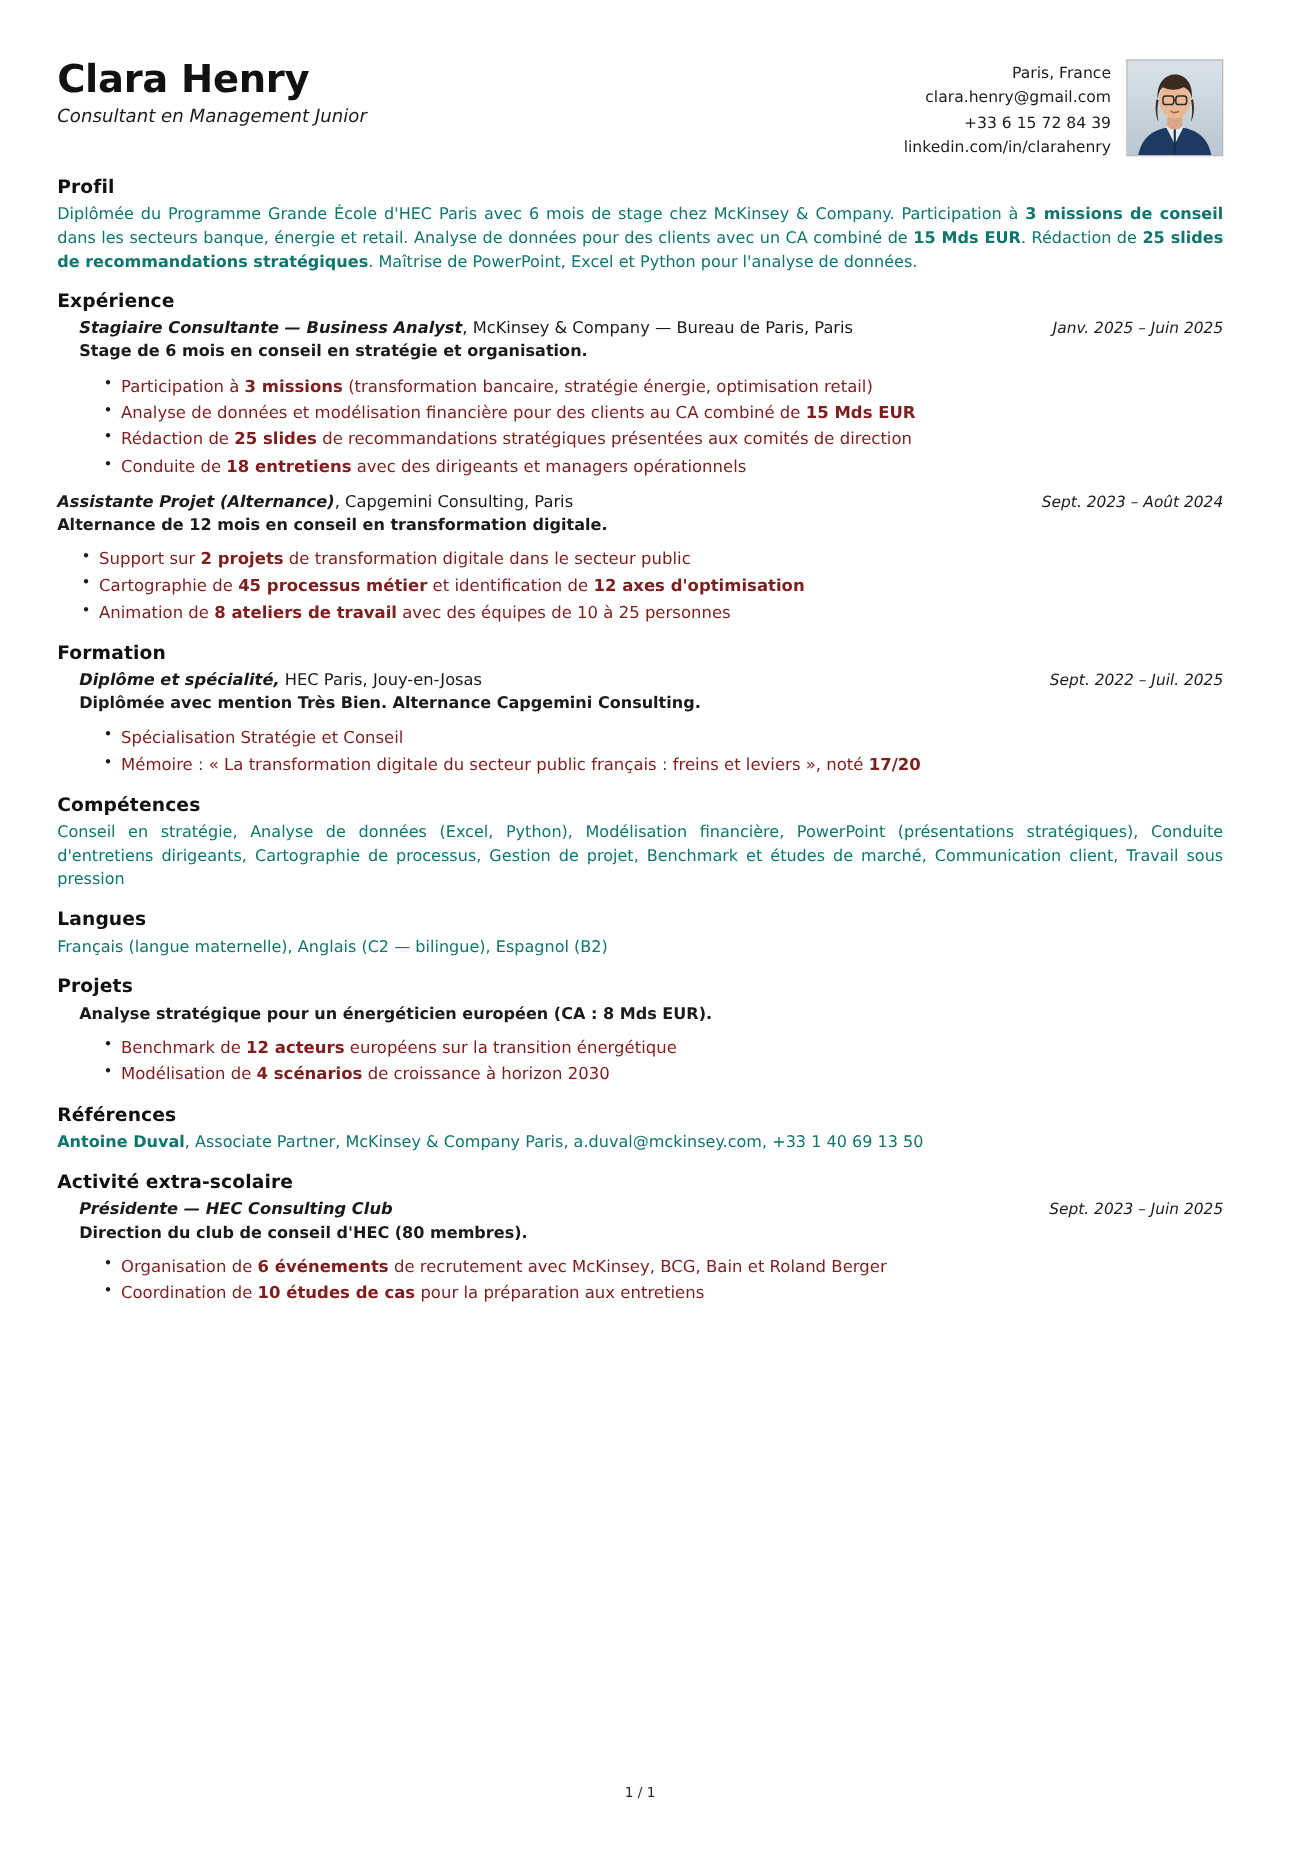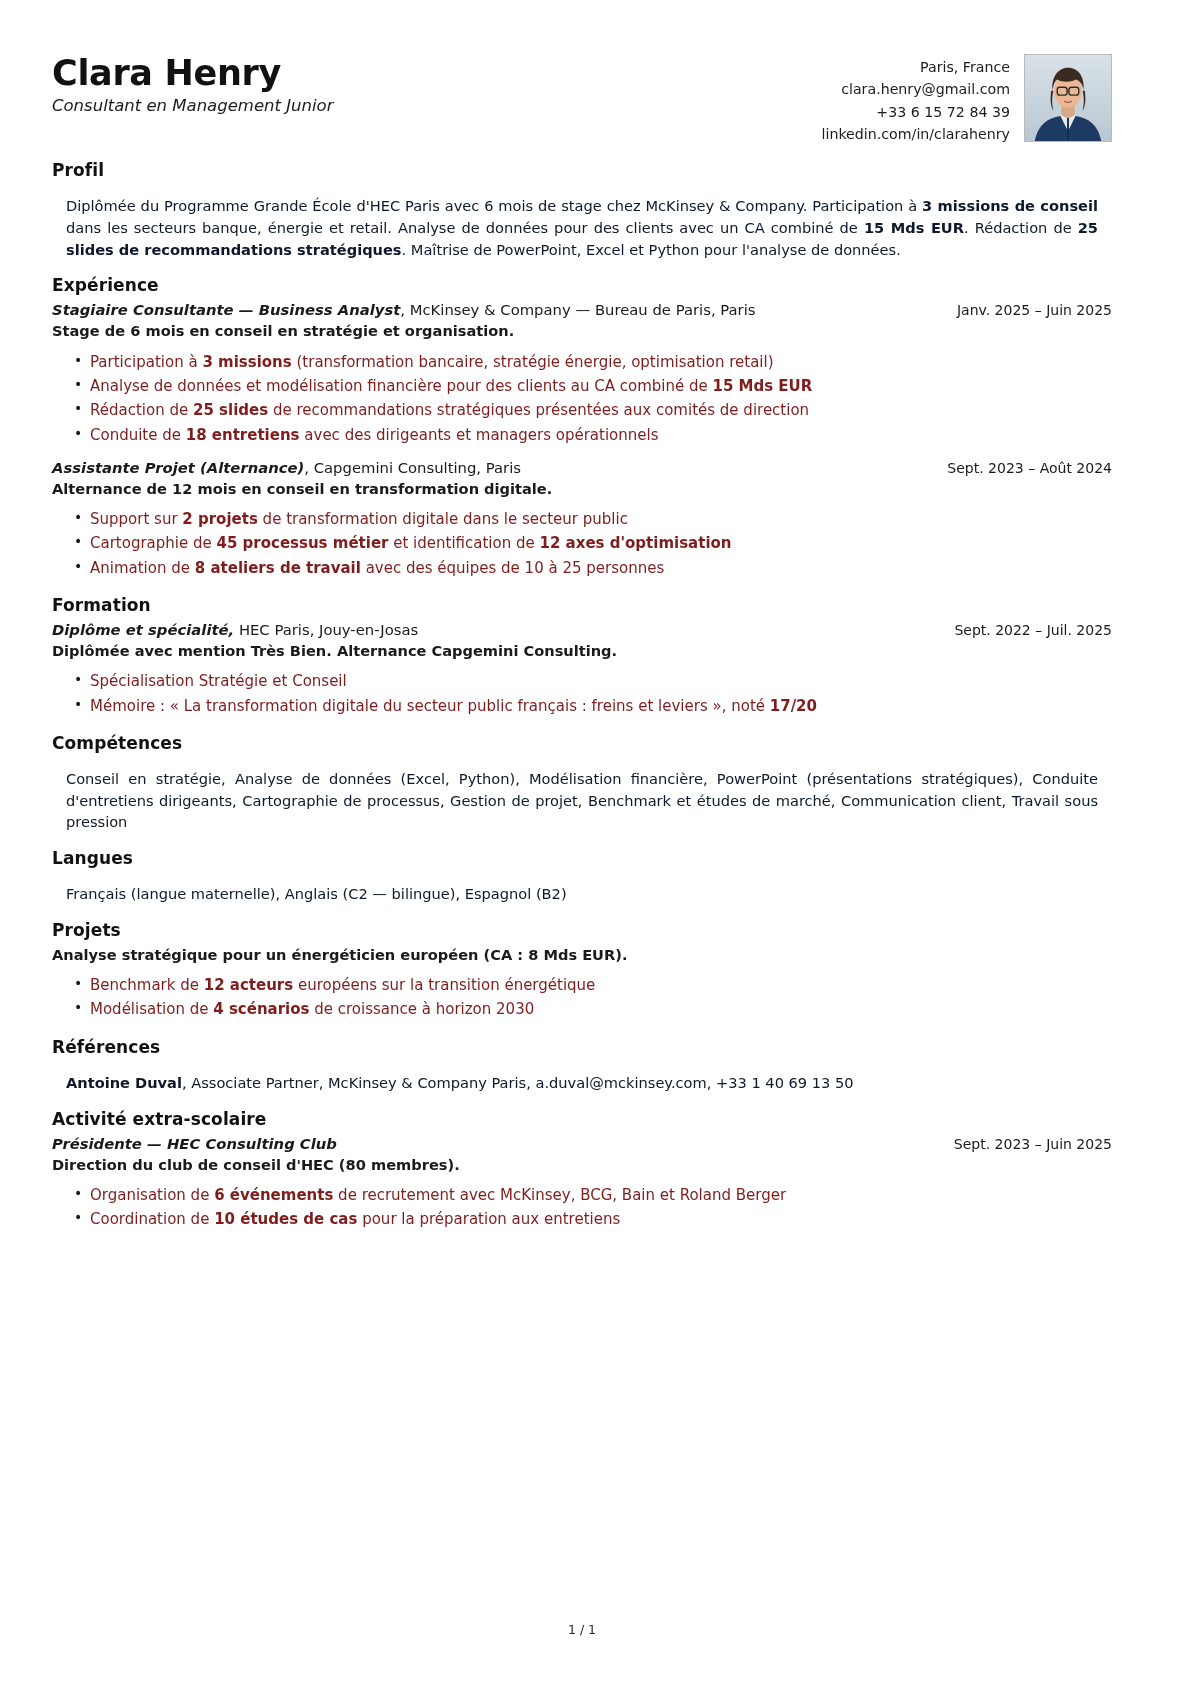--- a/index.html
+++ b/index.html
@@ -76,43 +76,44 @@
     font-size: 17px;
     font-weight: bold;
     color: #111;
     margin: 0 0 3px 0;
     line-height: 1.25;
     letter-spacing: 0.1px;
   }
   .para {
     font-size: 14.6px;
     line-height: 1.48;
-    margin: 14px;
+    margin: 0;
     text-align: justify;
-    color: #0f172a;
+    color: #0f766e;
   }
   .entry { margin-top: 10px; }
-  .entry:first-of-type { margin-top: 2px; }
+  .entry:first-of-type { margin-top: 2px; margin-left: 20px; }
   .entry-head {
     display: flex;
     justify-content: space-between;
     align-items: baseline;
     gap: 20px;
   }
   .entry-title {
     font-size: 14.8px;
     line-height: 1.42;
     color: #1a1a1a;
   }
   .entry-title b {
     font-weight: bold;
     font-style: italic;
   }
   .entry-date {
     font-size: 14px;
+    font-style: italic;
     white-space: nowrap;
     color: #1a1a1a;
   }
   .entry-sub {
     font-size: 14.6px;
     line-height: 1.45;
     color: #1a1a1a;
     margin-top: 0px;
     font-weight: bold;
   }

